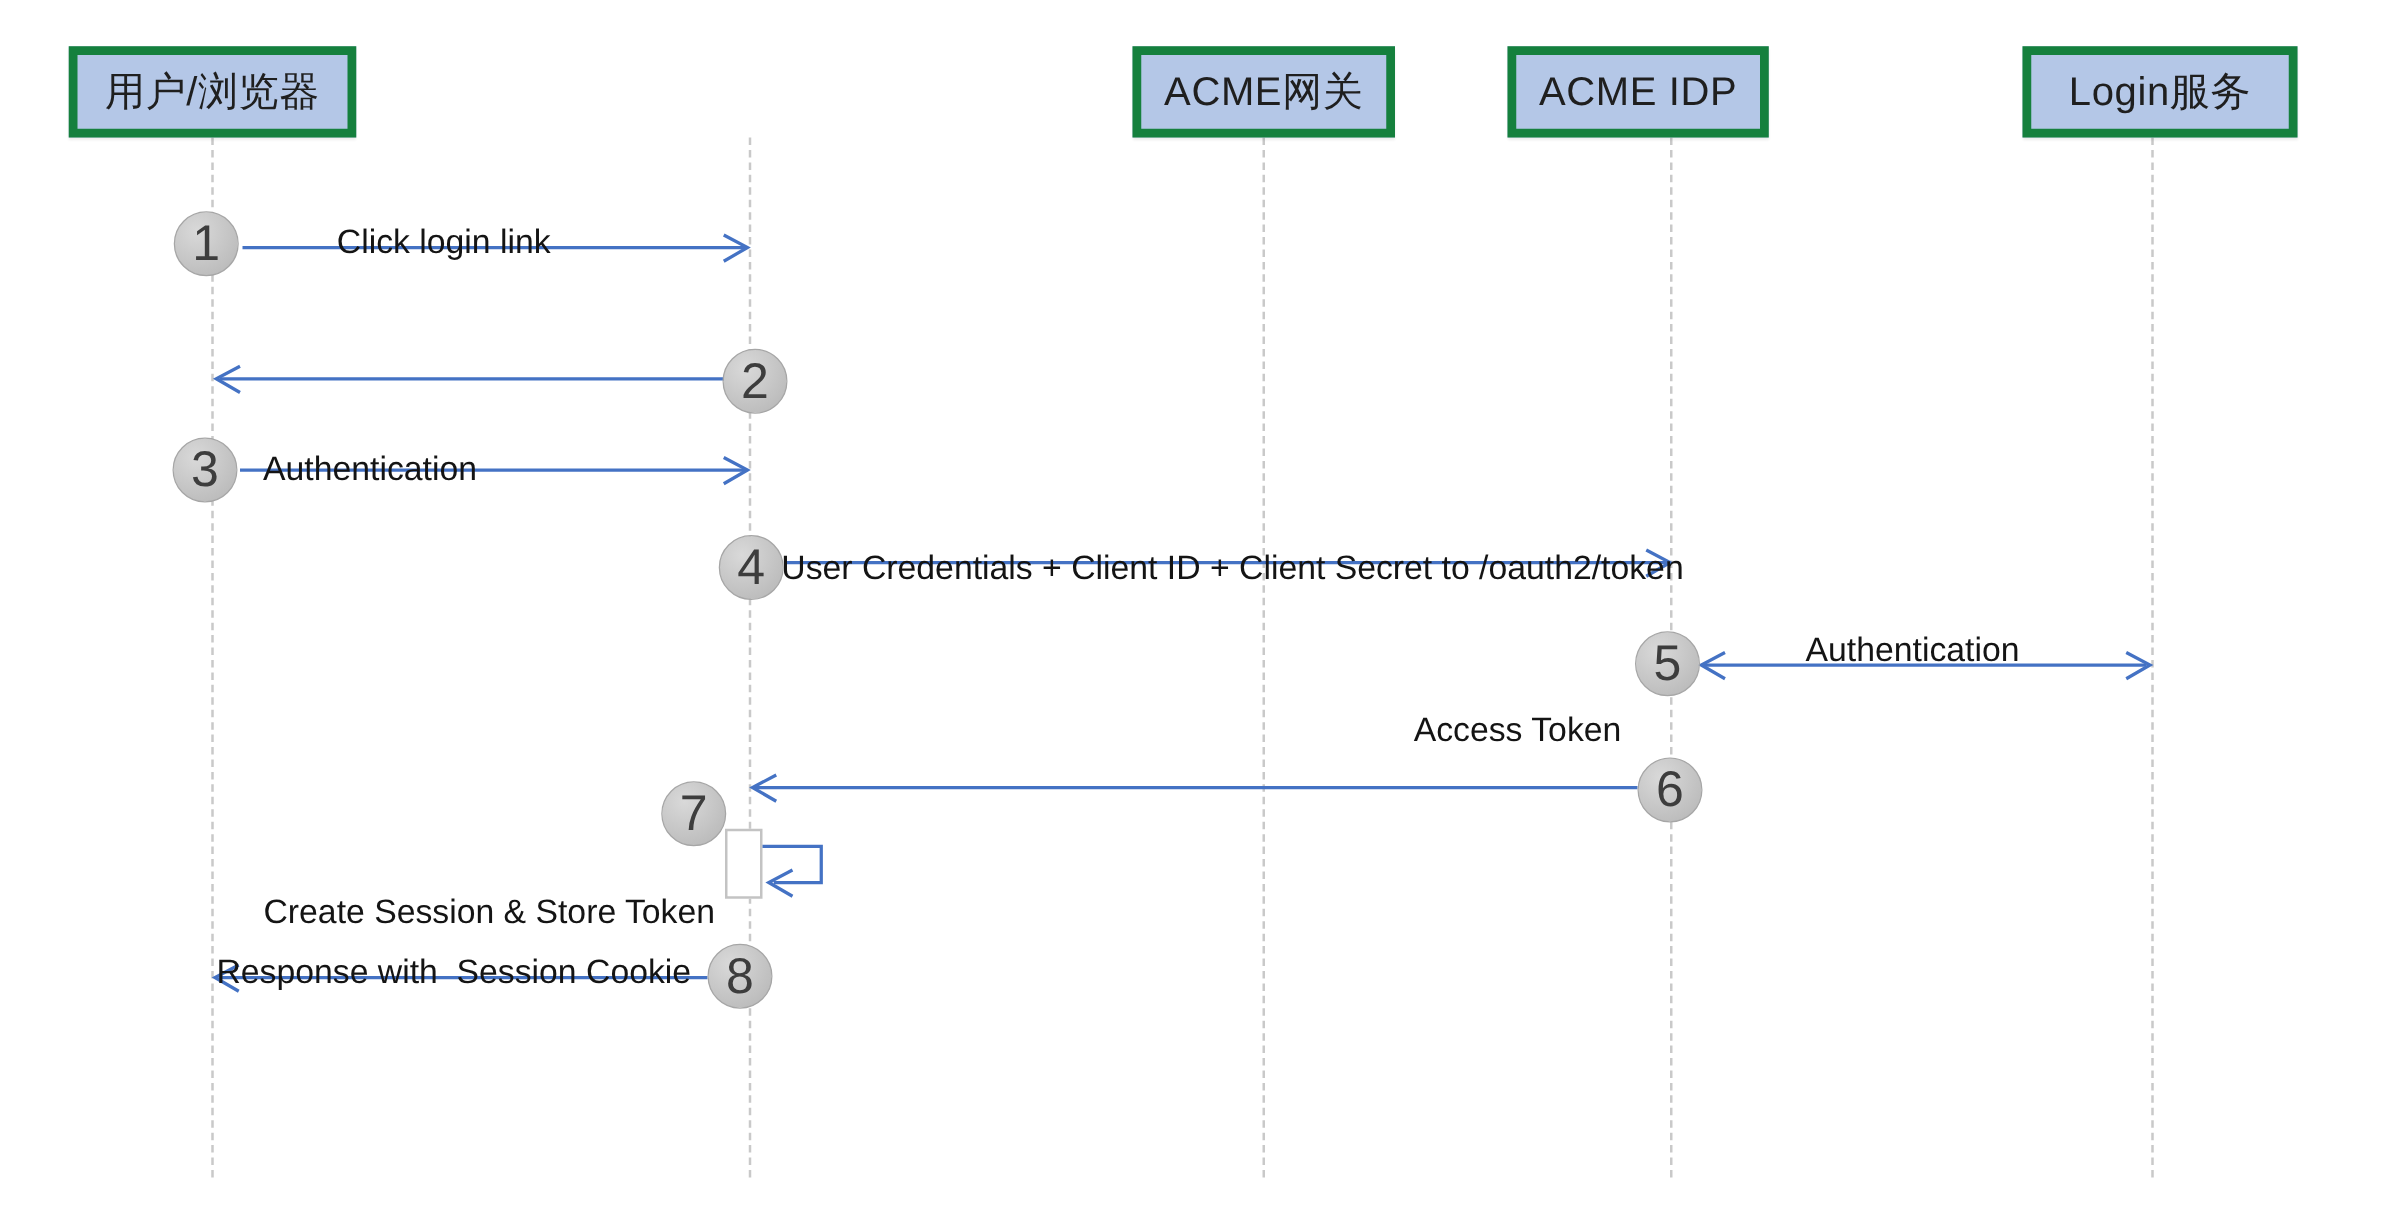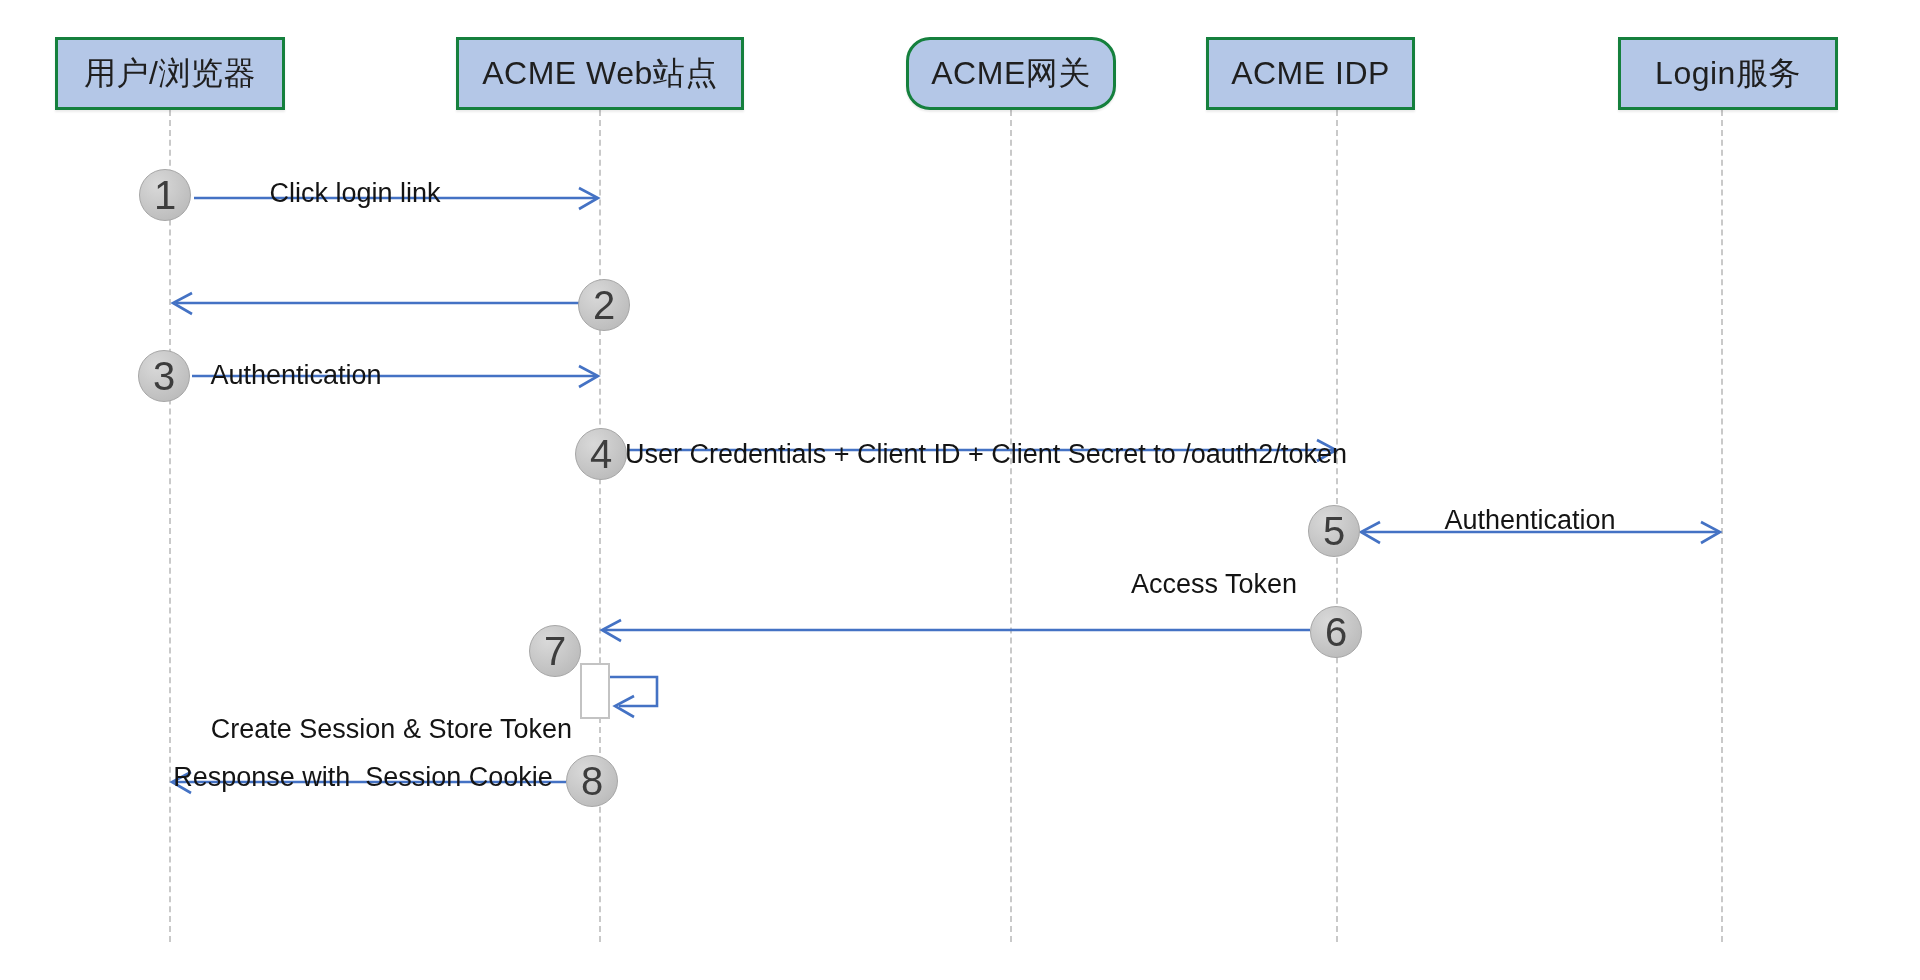--- a/index.html
+++ b/index.html
@@ -2,21 +2,21 @@
 <html><head>
 <meta charset="utf-8">
 <style>
   html,body{margin:0;padding:0;background:#ffffff;}
   .canvas{
     position:relative;width:1920px;height:980px;background:#ffffff;overflow:hidden;
     font-family:"Liberation Sans","DejaVu Sans",sans-serif;color:#1a1a1a;
   }
   .actor{
     position:absolute;top:37px;height:73px;box-sizing:border-box;
-    background:#b4c7e7;border:3px solid #15803d;
+    background:#b4c7e7;border:7px solid #15803d;
     display:flex;align-items:center;justify-content:center;
     font-size:32px;letter-spacing:.5px;color:#1f1f1f;
     box-shadow:0 2px 2px rgba(0,0,0,0.08);
   }
   .lifeline{
     position:absolute;top:110px;height:832px;width:0;
     border-left:2px dashed #c9c9c9;
   }
   .msg-label{
     position:absolute;font-size:27px;line-height:32px;color:#141414;white-space:pre;
@@ -43,24 +43,21 @@
 
   <div class="lifeline" style="left:169px;"></div>
   <div class="lifeline" style="left:599px;"></div>
   <div class="lifeline" style="left:1010px;"></div>
   <div class="lifeline" style="left:1336px;"></div>
   <div class="lifeline" style="left:1721px;"></div>
 
   <div class="actor" style="left:55px;width:230px;">
       <span>用户/浏览器</span>
     </div>
-  <div class="actor" style="left:456px;width:288px;">
-      <span>ACME Web站点</span>
-    </div>
-  <div class="actor" style="left:906px;width:210px;border-radius:24px;">
+  <div class="actor" style="left:906px;width:210px;">
       <span>ACME网关</span>
     </div>
   <div class="actor" style="left:1206px;width:209px;">
       <span>ACME IDP</span>
     </div>
   <div class="actor" style="left:1618px;width:220px;">
       <span>Login服务</span>
     </div>
 
   <div class="activation"></div>

